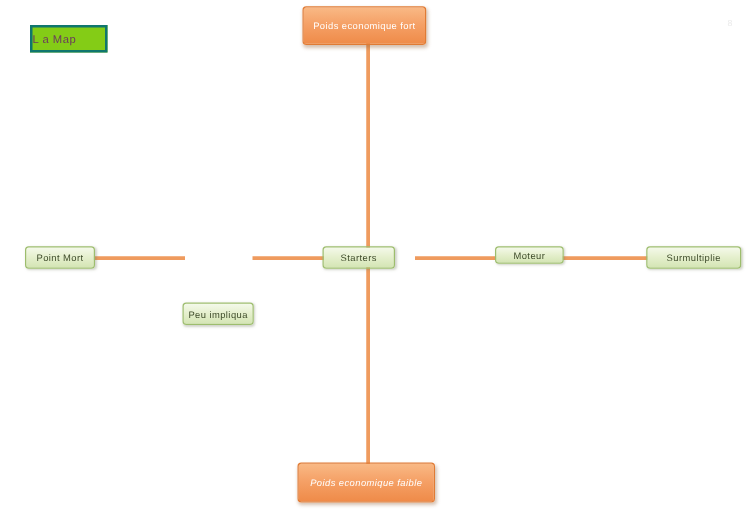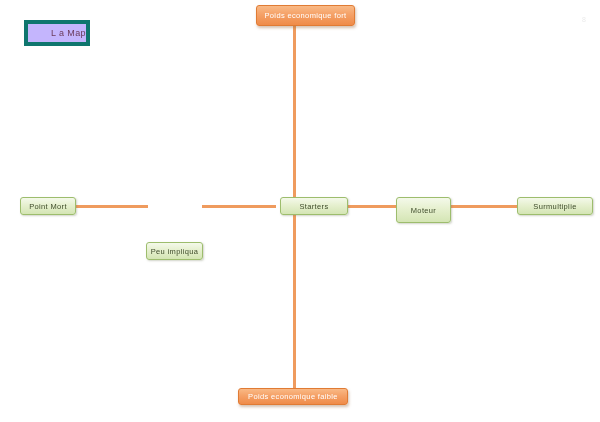--- a/index.html
+++ b/index.html
@@ -19,25 +19,25 @@
     overflow: hidden;
   }
 
   
   .title-box {
     position: absolute;
     left: 24px;
     top: 20px;
     width: 58px;
     height: 18px;
-    border: 4px solid #0f766e;
-    background: #c4b5fd;
+    border: 2px solid #0f766e;
+    background: #84cc16;
     display: flex;
     align-items: center;
-    justify-content: flex-end;
+    justify-content: flex-start;
     font-size: 9px;
     color: #6b3b5c;
     letter-spacing: 0.4px;
     white-space: nowrap;
   }
 
   
   .line {
     position: absolute;
     background: #ef9b5e;
@@ -99,41 +99,41 @@
 
   <div class="corner-mark">8</div>
 
   <div class="line line-v" style="left:293px; top:24px; height:372px;"></div>
 
   <div class="line line-h" style="left:75px; top:205px; width:73px;"></div>
   <div class="line line-h" style="left:202px; top:205px; width:74px;"></div>
   <div class="line line-h" style="left:332px; top:205px; width:65px;"></div>
   <div class="line line-h" style="left:450px; top:205px; width:68px;"></div>
 
-  <div class="node node-orange" style="left:256px; top:5px; width:99px; height:21px;text-align:center;">
+  <div class="node node-orange" style="left:242px; top:5px; width:99px; height:31px;text-align:center;">
     <span>Poids economique  fort</span>
   </div>
 
-  <div class="node node-orange" style="left:238px; top:388px; width:110px; height:17px;">
+  <div class="node node-orange" style="left:238px; top:370px; width:110px; height:32px;font-style:italic;">
     <span>Poids economique  faible</span>
   </div>
 
   <div class="node node-green" style="left:20px; top:197px; width:56px; height:18px;">
     <span>Point Mort</span>
   </div>
 
   <div class="node node-green" style="left:146px; top:197px; width:57px; height:18px;margin-top:45px;">
     <span>Peu impliqua</span>
   </div>
 
-  <div class="node node-green" style="left:280px; top:197px; width:68px; height:18px;">
+  <div class="node node-green" style="left:258px; top:197px; width:58px; height:18px;">
     <span>Starters</span>
   </div>
 
-  <div class="node node-green" style="left:396px; top:197px; width:55px; height:26px;">
+  <div class="node node-green" style="left:396px; top:197px; width:55px; height:14px;">
     <span>Moteur</span>
   </div>
 
   <div class="node node-green" style="left:517px; top:197px; width:76px; height:18px;">
     <span>Surmultiplie</span>
   </div>
 
 </div>
 
 </body></html>

